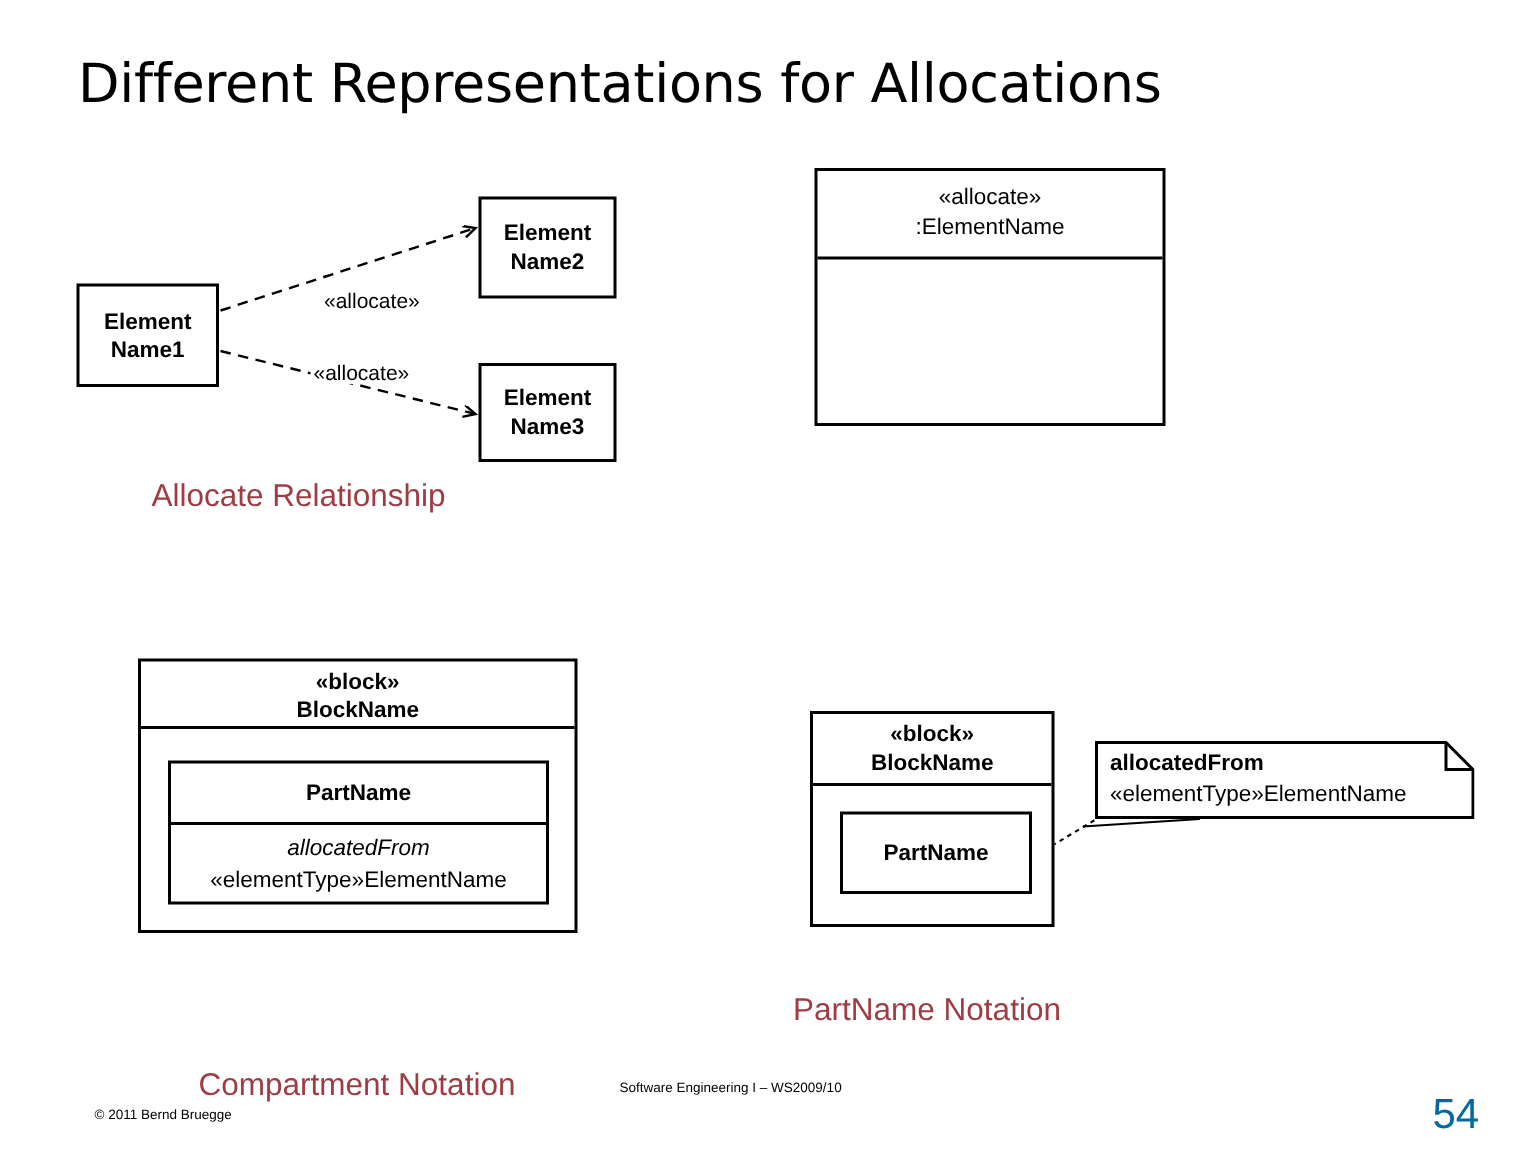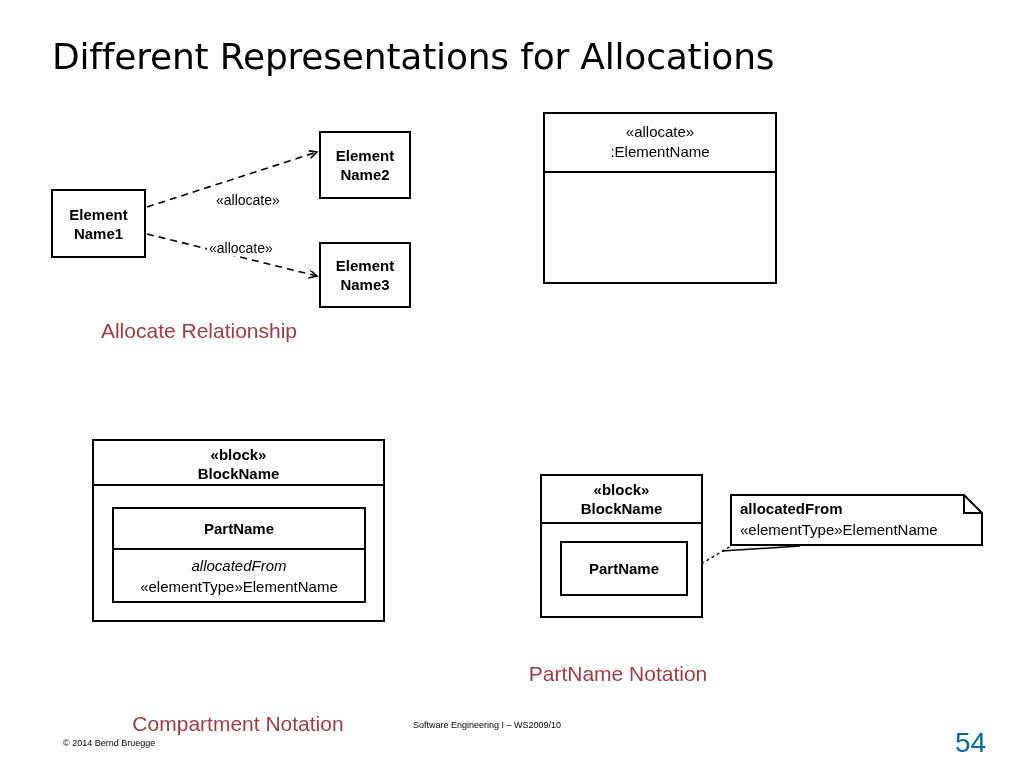--- a/index.html
+++ b/index.html
@@ -379,17 +379,17 @@
       <path d="M234,1 L234,19 L252,19" fill="none" stroke="#000000" stroke-width="2"></path>
     </svg>
     <div id="callout-note-text">
       <div class="note-title">allocatedFrom</div>
       <div class="note-body">«elementType»ElementName</div>
     </div>
   </div>
 
   <div class="caption" id="caption-callout-notation">PartName Notation</div>
 
-  <div class="footer-text" id="footer-copyright">© 2014 Bernd Bruegge</div>
+  <div class="footer-text" id="footer-copyright">© 2011 Bernd Bruegge</div>
   <div class="footer-text" id="footer-course">Software Engineering  I – WS2009/10</div>
   <div id="footer-slide-number">54</div>
 
 </div>
 
 </body></html>

